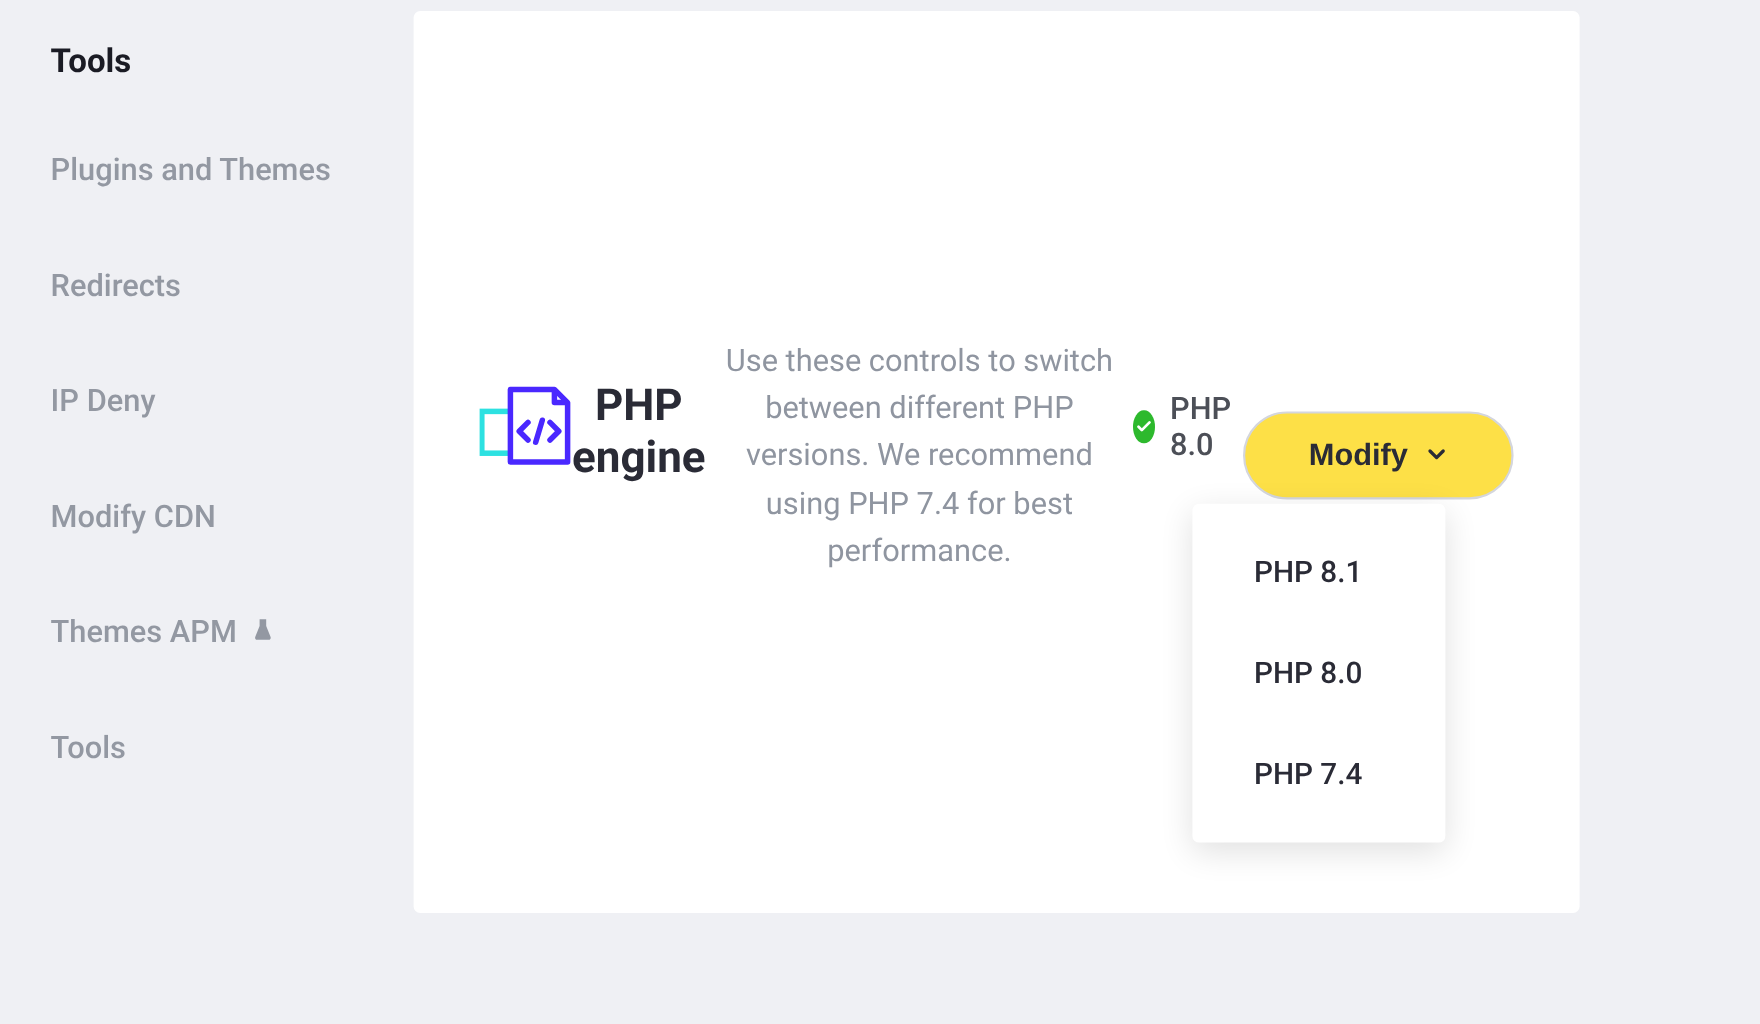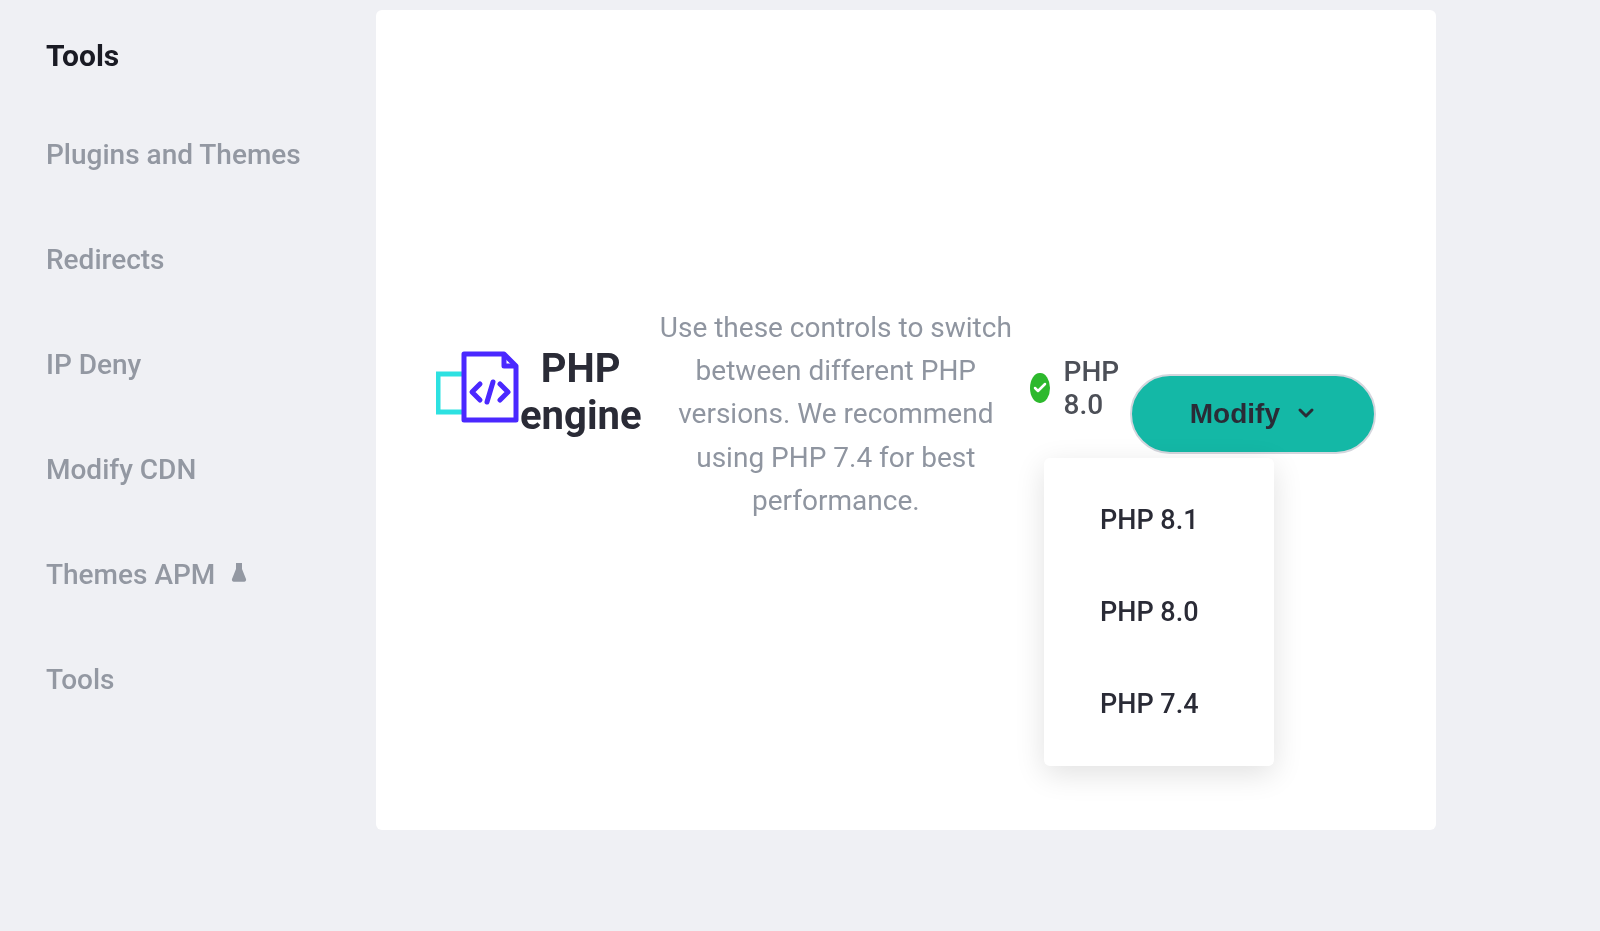--- a/index.html
+++ b/index.html
@@ -95,39 +95,39 @@
       width: 16px;
       height: 16px;
     }
     .current-version-label {
       font-size: 28px;
       font-weight: 500;
       color: #4c4f57;
     }
     .modify-btn {
       border: 2px solid #d4d6dd;
-      background: #14b8a6;
+      background: #fde047;
       border-radius: 999px;
       padding: 22px 58px;
       font-size: 28px;
       font-weight: 700;
       color: #2a2b36;
       cursor: pointer;
       display: flex;
       align-items: center;
       gap: 16px;
     }
     .modify-btn svg {
       width: 20px;
       height: 20px;
     }
     .dropdown {
       position: absolute;
       top: 458px;
-      left: 668px;
+      left: 708px;
       width: 230px;
       background: #ffffff;
       border-radius: 6px;
       box-shadow: 0 8px 30px rgba(0,0,0,0.12);
       padding: 36px 0;
     }
     .dropdown-item {
       font-size: 27px;
       font-weight: 500;
       color: #2a2b36;

